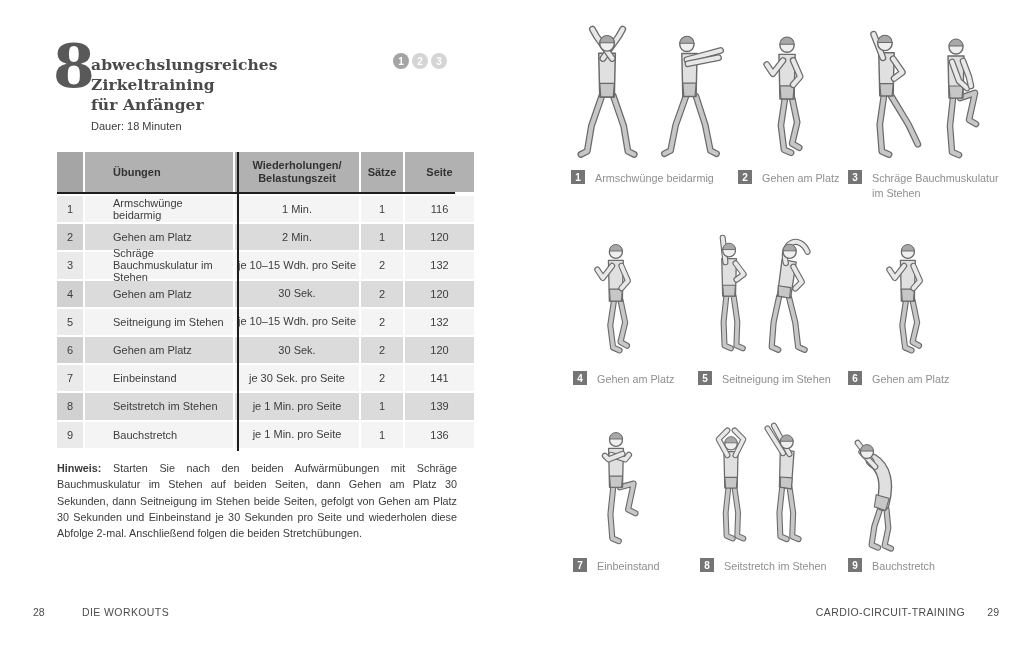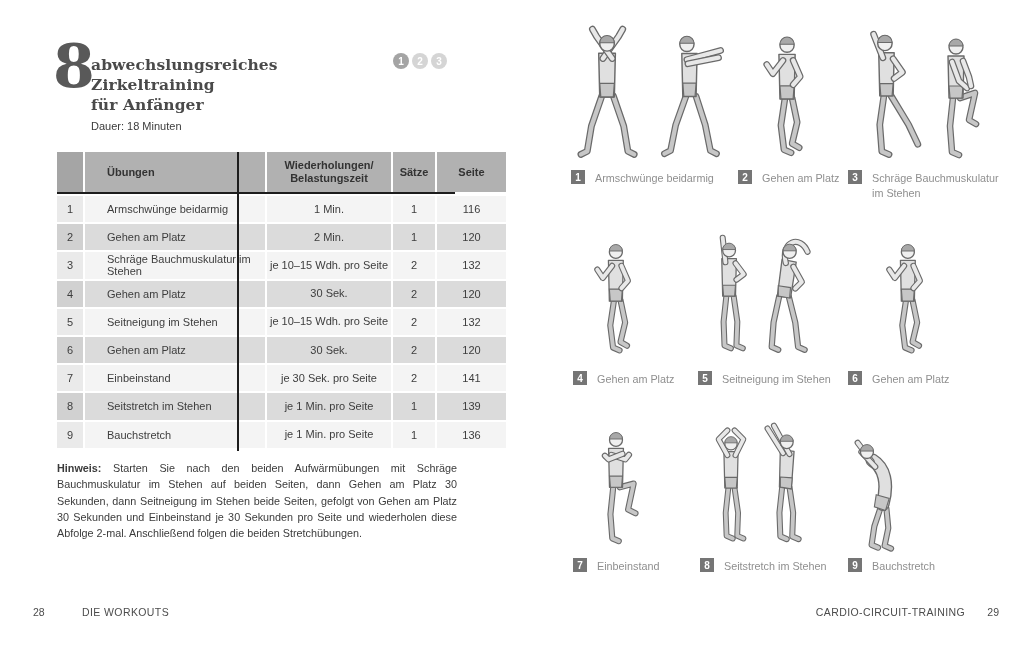--- a/index.html
+++ b/index.html
@@ -28,21 +28,21 @@
   .lvl.inactive{background:#d5d5d5;}
   .duration{position:absolute;left:91px;top:120px;font-size:11px;color:#3b3b3b;}
 
   .xtable{position:absolute;left:57px;top:152px;width:398px;}
   .trow{display:flex;gap:2px;margin-bottom:2px;height:26.2px;}
   .trow.header{height:40px;margin-bottom:0;}
   .hline{width:398px;height:2px;background:#1d1d1d;margin-bottom:2px;}
   .vline{position:absolute;left:180px;top:0;width:1.5px;height:299px;background:#1d1d1d;z-index:3;}
   .c{display:flex;align-items:center;justify-content:center;font-size:11px;color:#3d3d3d;}
   .c-num{width:26px;flex:none;}
-  .c-ex{width:180px;flex:none;justify-content:flex-start;padding-left:22px;box-sizing:border-box;}
+  .c-ex{width:148px;flex:none;justify-content:flex-start;padding-left:28px;box-sizing:border-box;}
   .c-reps{width:124px;flex:none;text-align:center;white-space:pre-line;line-height:13px;}
   .c-sets{width:42px;flex:none;}
   .c-page{width:69px;flex:none;}
   .header .c{background:#b1b1b1;font-weight:bold;color:#333333;}
   .header .c-num{background:#a5a5a5;}
   .r-light .c{background:#f4f4f4;}
   .r-light .c-num{background:#eaeaea;}
   .r-dark .c{background:#dbdbdb;}
   .r-dark .c-num{background:#d1d1d1;}
 

